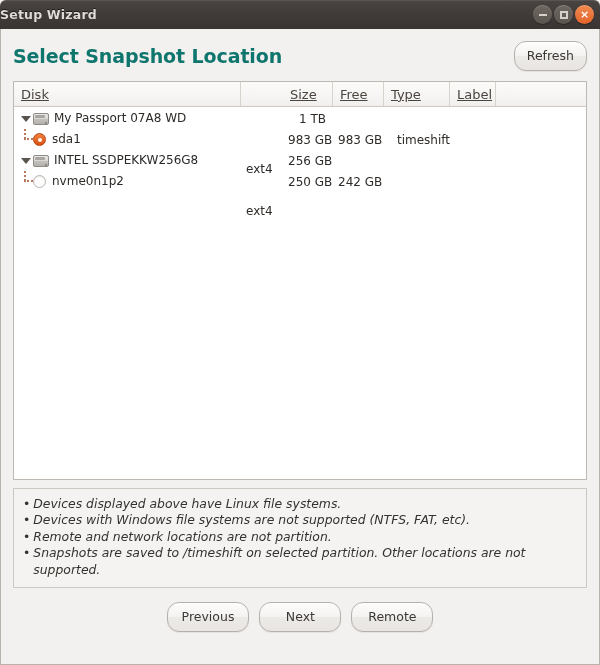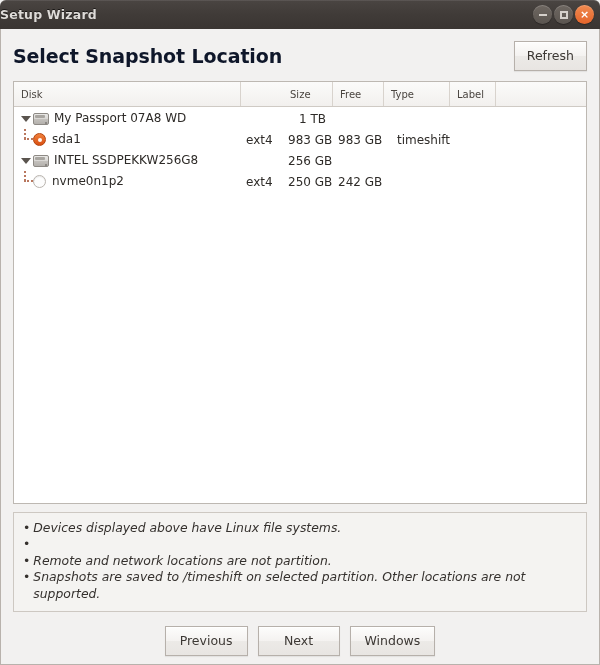--- a/index.html
+++ b/index.html
@@ -106,28 +106,28 @@
   .header-row {
     display: flex;
     align-items: center;
     justify-content: space-between;
     padding: 12px 0 10px 0;
     flex: 0 0 auto;
   }
   .page-title {
     font-size: 19px;
     font-weight: bold;
-    color: #0f172a;
+    color: #0f766e;
     letter-spacing: -0.1px;
   }
 
   .btn {
     background: linear-gradient(to bottom, #fdfdfc 0%, #f4f2f0 50%, #eceae7 51%, #e8e5e2 100%);
     border: 1px solid #b6b0aa;
-    border-radius: 0;
+    border-radius: 12px;
     color: #3c3834;
     font-size: 12.5px;
     padding: 5px 12px;
     box-shadow: inset 0 1px 0 #ffffff, 0 1px 1px rgba(0,0,0,0.06);
     cursor: default;
     font-family: "DejaVu Sans", "Liberation Sans", sans-serif;
     line-height: 16px;
   }
   .btn-refresh {
     padding: 6px 12px;
@@ -142,22 +142,23 @@
     display: flex;
     flex-direction: column;
     min-height: 0;
   }
   .tree-header {
     display: flex;
     height: 24px;
     flex: 0 0 24px;
     background: linear-gradient(to bottom, #fbfbfa, #f2f0ee);
     border-bottom: 1px solid #cfcac4;
-    font-size: 10px;
+    font-size: 13px;
     color: #4a4540;
+    text-decoration: underline;
   }
   .th {
     display: flex;
     align-items: center;
     padding: 0 7px;
     box-sizing: border-box;
     border-right: 1px solid #d8d3cd;
     white-space: nowrap;
     overflow: hidden;
   }
@@ -188,21 +189,21 @@
     display: flex;
     align-items: center;
     height: 21px;
     white-space: nowrap;
     overflow: hidden;
   }
   .cell-disk {
     width: 227px;
     padding-left: 5px;
   }
-  .cell-type  { width: 42px; padding-left: 5px; }
+  .cell-type  { width: 42px; padding-left: 5px; margin-top: 29px; }
   .cell-size  { width: 50px; padding-left: 5px; }
   .cell-free  { width: 51px; padding-left: 5px; }
   .cell-name  { width: 66px; padding-left: 5px; margin-left: 8px; }
   .cell-label { width: 46px; padding-left: 5px; }
   .cell-size.right { justify-content: flex-end; padding-right: 7px; padding-left: 0; }
 
   .expander {
     width: 14px;
     display: flex;
     align-items: center;
@@ -324,21 +325,21 @@
     font-style: normal;
   }
 
   
   .footer {
     flex: 0 0 auto;
     display: flex;
     justify-content: center;
     align-items: center;
     gap: 10px;
-    padding: 14px 0 8px 0;
+    padding: 14px 0 32px 0;
   }
   .btn-footer {
     min-width: 82px;
     text-align: center;
     padding: 6px 14px;
   }
 </style>
 </head>
 <body>
 
@@ -447,31 +448,32 @@
       </div>
     </div>
 
     <div class="notes">
       <div class="note-line">
         <span class="note-bullet">•</span>
         <span>Devices displayed above have Linux file systems.</span>
       </div>
       <div class="note-line">
         <span class="note-bullet">•</span>
+        <span>Devices with Windows file systems are not supported (NTFS, FAT, etc).</span>
       </div>
       <div class="note-line">
         <span class="note-bullet">•</span>
         <span>Remote and network locations are not partition.</span>
       </div>
       <div class="note-line">
         <span class="note-bullet">•</span>
         <span>Snapshots are saved to /timeshift on selected partition. Other locations are not supported.</span>
       </div>
     </div>
 
     <div class="footer">
       <button class="btn btn-footer">Previous</button>
       <button class="btn btn-footer">Next</button>
-      <button class="btn btn-footer">Windows</button>
+      <button class="btn btn-footer">Remote</button>
     </div>
 
   </div>
 </div>
 
 </body></html>

